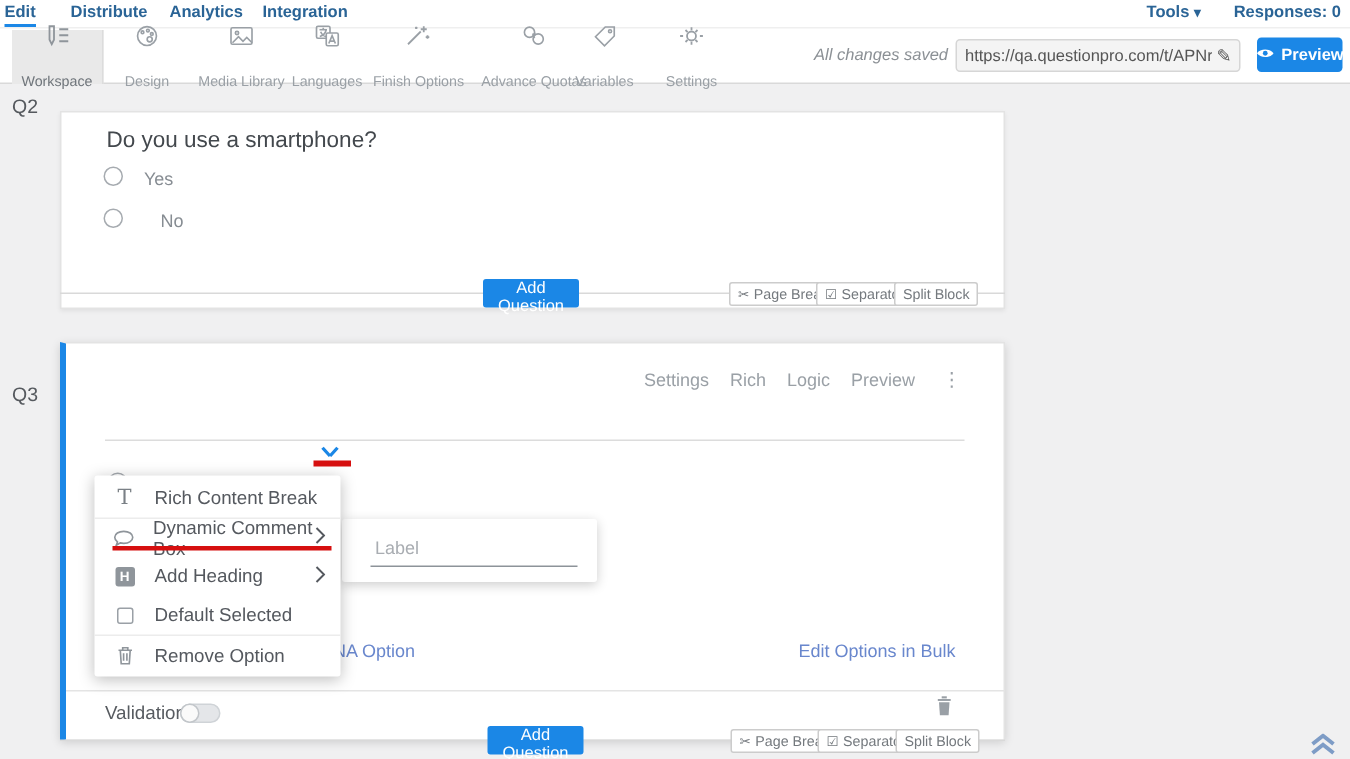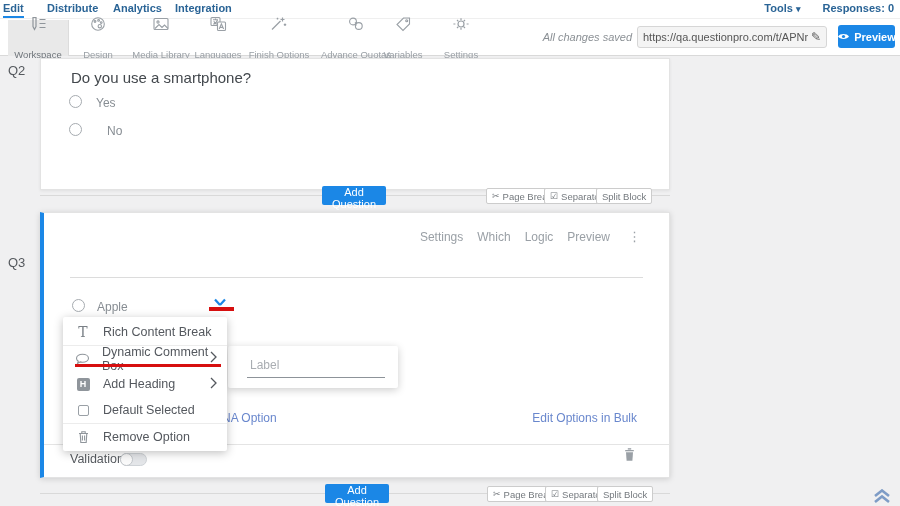--- a/index.html
+++ b/index.html
@@ -21,21 +21,21 @@
   .tab.active .tab-label { color:#6f757b; }
   .tab svg { display:block; }
   .saved { position:absolute; top:12px; left:520px; width:112px; text-align:right; font-size:11px; font-style:italic; color:#8b9095; }
   .urlbox { position:absolute; top:7px; left:637px; width:190px; height:22px; background:#f4f4f4; border:1px solid #d6d6d6; border-radius:3px; display:flex; align-items:center; padding:0 5px; }
   .urlbox input { flex:1; min-width:0; border:none; background:transparent; font-size:11px; color:#555; font-family:"Liberation Sans", sans-serif; outline:none; }
   .url-pencil { font-size:12px; color:#555; margin-left:3px; }
   .preview-btn { position:absolute; top:6px; left:838px; width:57px; height:23px; background:#1b87e6; border:none; border-radius:3px; color:#fff; font-size:11px; font-weight:700; display:flex; align-items:center; justify-content:center; gap:4px; cursor:pointer; font-family:"Liberation Sans", sans-serif; }
 
   
   .qlabel { position:absolute; left:8px; font-size:13px; color:#55595e; }
-  .card { position:absolute; left:40px; width:630px; background:#fff; border:1px solid #e3e3e3; box-shadow:0 1px 3px rgba(0,0,0,.07); }
+  .card { position:absolute; left:40px; width:630px; background:#fff; border:1px solid #e3e3e3; box-shadow:0 1px 3px rgba(0,0,0,.07);margin-top:16px; }
   #q2-card { top:58px; height:132px; }
   #q3-card { top:212px; height:266px; border-left:4px solid #1b87e6; box-shadow:0 1px 6px rgba(0,0,0,.15); }
   .q-title { position:absolute; left:26px; font-size:15px; color:#43484d; }
   #q2-card .q-title { left:30px; top:10px; }
   .radio { position:absolute; width:13px; height:13px; border:1.5px solid #a6abb0; border-radius:50%; background:#fff; cursor:pointer; }
   .opt-label { position:absolute; font-size:12px; color:#878d93; }
 
   .q3-links { position:absolute; top:16px; right:28px; display:flex; gap:14px; align-items:center; font-size:12px; color:#9aa0a6; }
   .q3-links span { cursor:pointer; }
   .dots { font-size:13px; color:#9aa0a6; margin-left:4px; cursor:pointer; }
@@ -207,21 +207,21 @@
   <span>Separator</span>
 </button>
 <button class="mini-btn" style="left:596px;top:188px">
   <span>Split Block</span>
 </button>
 
 <span class="qlabel" style="top:255px">Q3</span>
 <div class="card" id="q3-card">
   <div class="q3-links">
     <span>Settings</span>
-    <span>Which</span>
+    <span>Rich</span>
     <span>Logic</span>
     <span>Preview</span>
     <span class="dots">⋮</span>
   </div>
   <div class="q-underline"></div>
 
   <span class="radio" style="left:28px;top:86px"></span>
   <span class="opt-label" style="left:53px;top:87px">Apple</span>
 
   <span class="link" style="left:178px;top:198px;z-index:1">NA Option</span>

